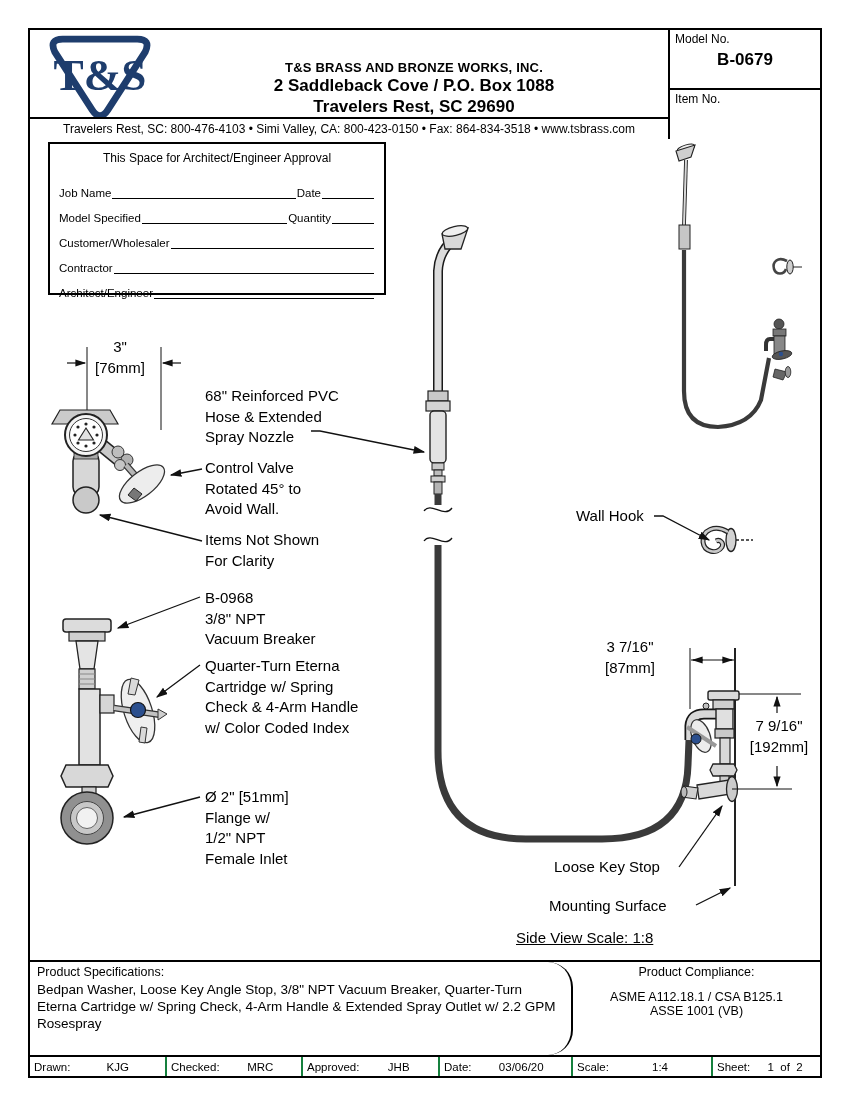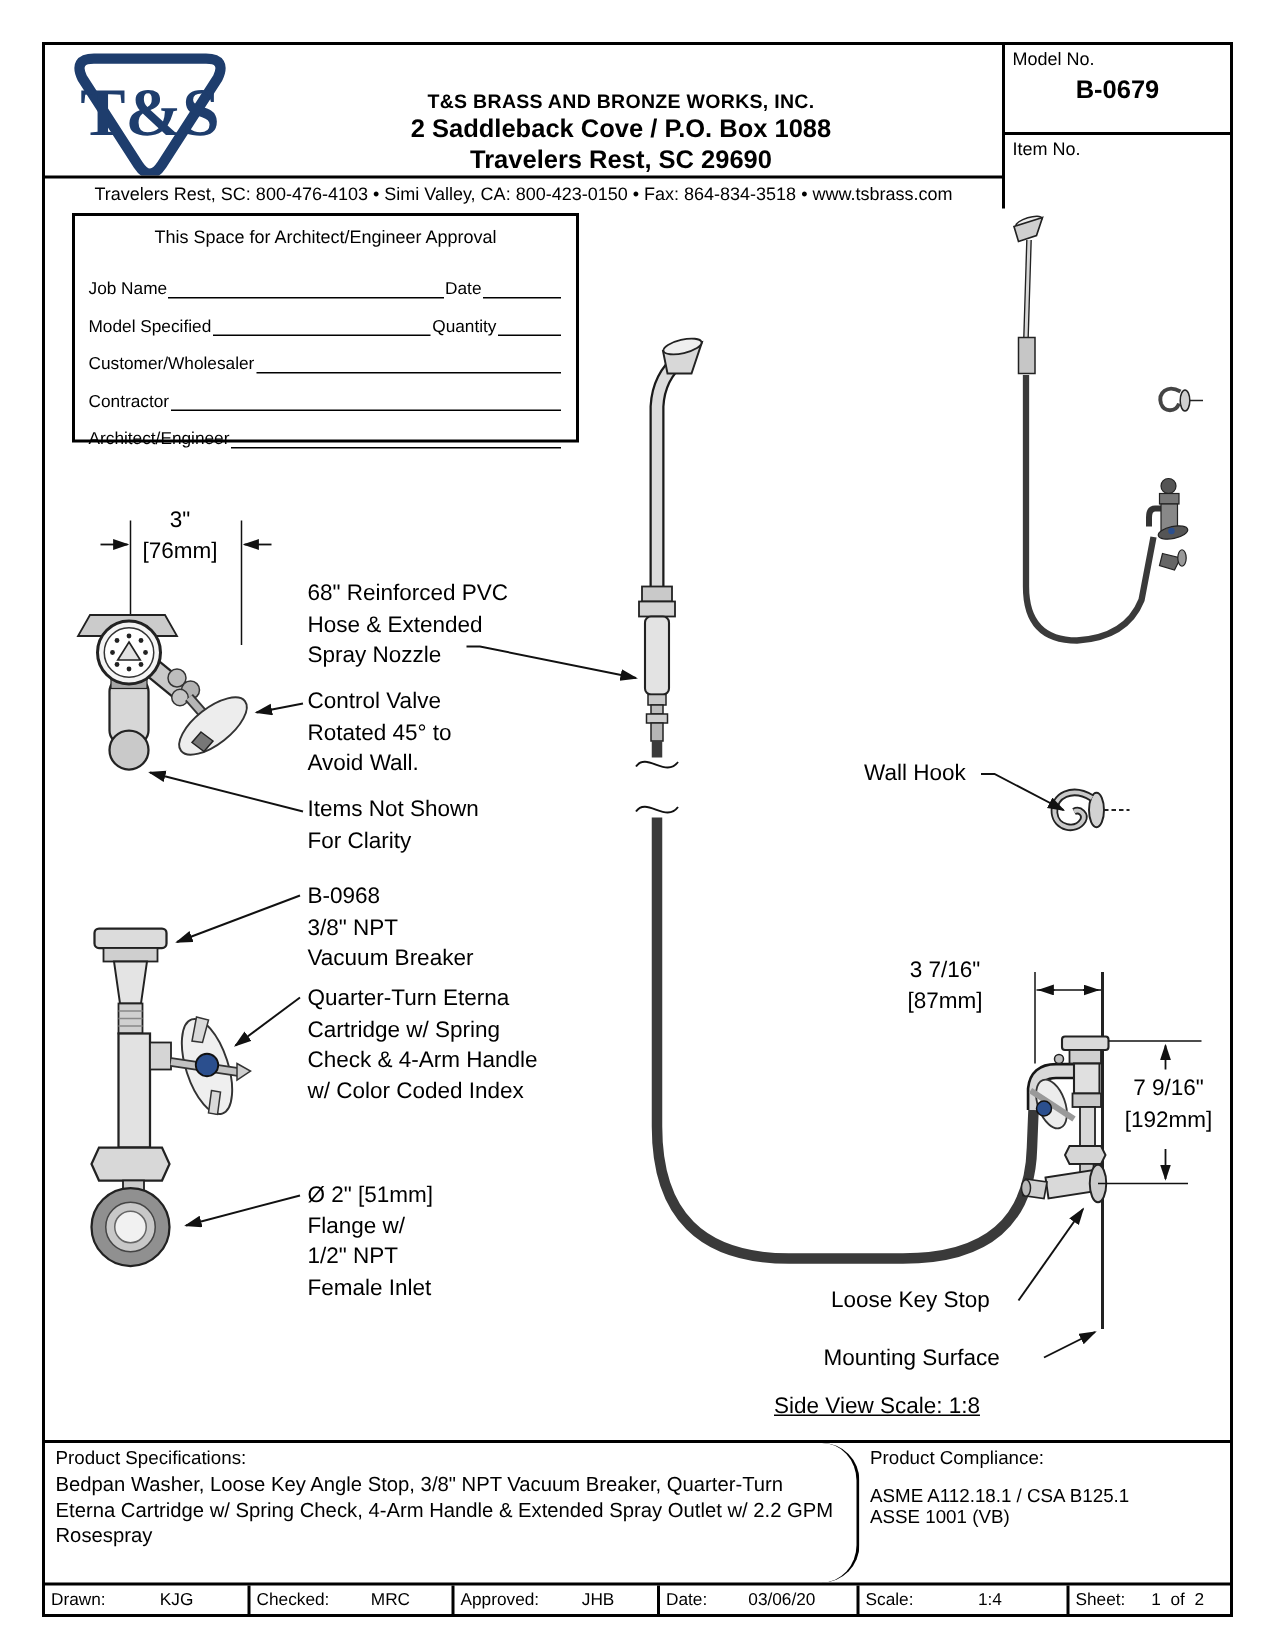--- a/index.html
+++ b/index.html
@@ -37,26 +37,26 @@
 
   .co{position:absolute;font-size:15px;line-height:20.5px;white-space:pre-line;}
   .dim{position:absolute;font-size:15px;line-height:21px;text-align:center;white-space:pre-line;}
   .scale-note{position:absolute;font-size:15px;text-decoration:underline;}
 
   
   .spec-row{flex:0 0 95px;border-top:2px solid #000;display:flex;}
   .spec-left{width:543px;border-right:2px solid #000;padding:3px 7px;border-radius:25px;}
   .spec-left .sttl{font-size:12.5px;}
   .spec-left .sbody{font-size:13.5px;line-height:17px;margin-top:2px;}
-  .spec-right{flex:1;padding:3px 7px;}
+  .spec-right{flex:1;padding:3px 7px;text-align:center;}
   .spec-right .sttl{font-size:12.5px;margin-bottom:11px;}
   .spec-right .cline{font-size:12.5px;line-height:14px;}
 
   .title-row{flex:0 0 21px;border-top:2px solid #000;display:flex;font-size:11.5px;}
-  .tb-cell{display:flex;align-items:center;border-right:2px solid #000000;padding-left:4px;}
+  .tb-cell{display:flex;align-items:center;border-right:2px solid #15803d;padding-left:4px;}
   .tb-cell:last-child{border-right:none;}
   .tb-label{white-space:nowrap;}
   .tb-value{flex:1;text-align:center;white-space:pre;}
   .c1{width:137px}.c2{width:136px}.c3{width:137px}.c4{width:133px}.c5{width:140px}.c6{flex:1}
 </style>
 </head>
 <body>
 
 <div class="sheet">
   <div class="border-frame">

